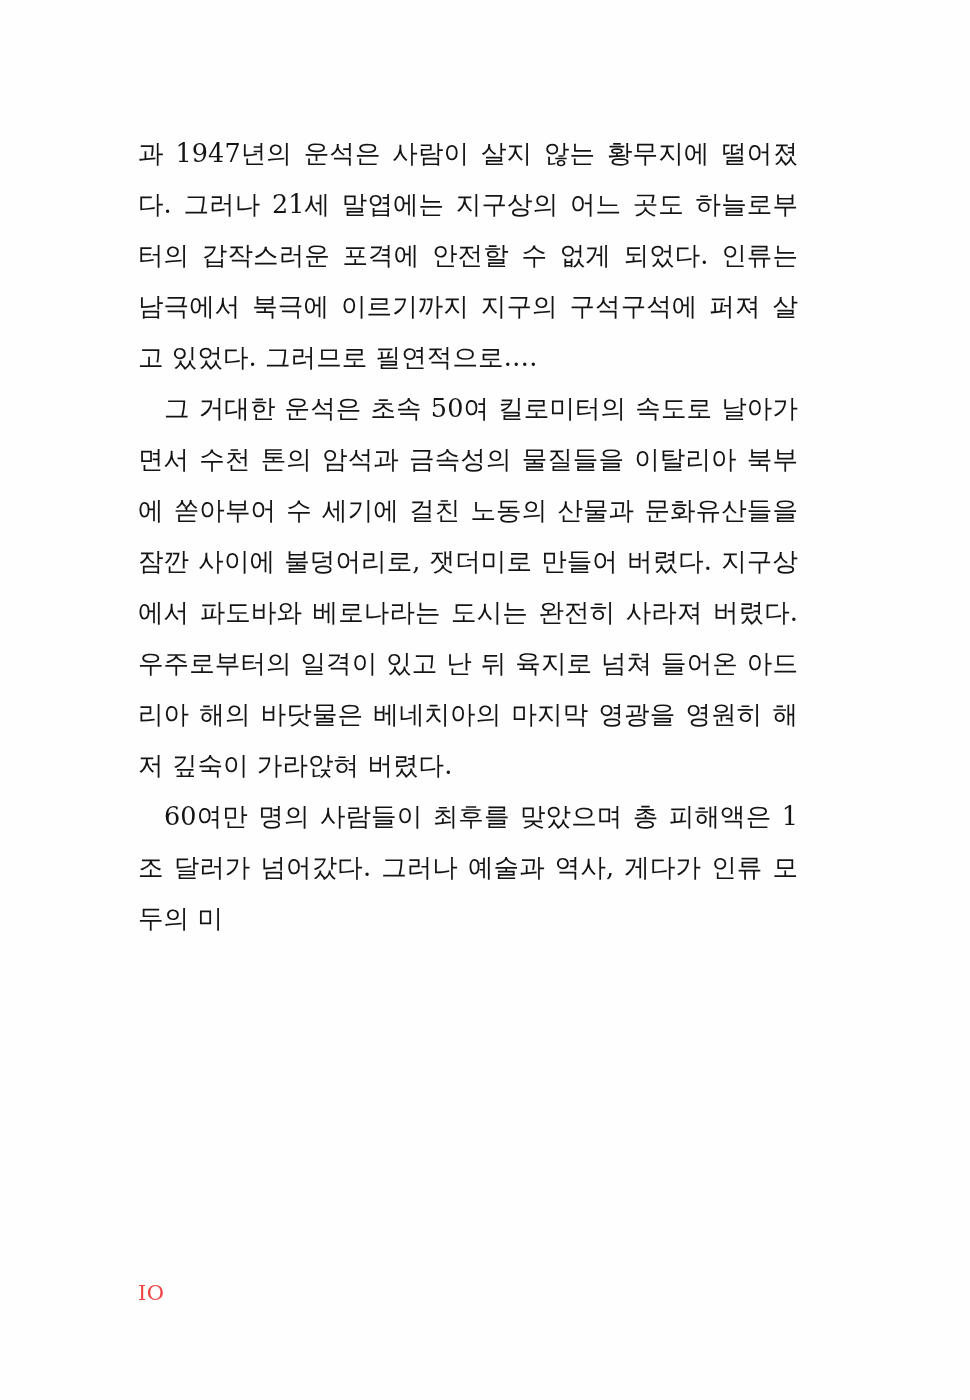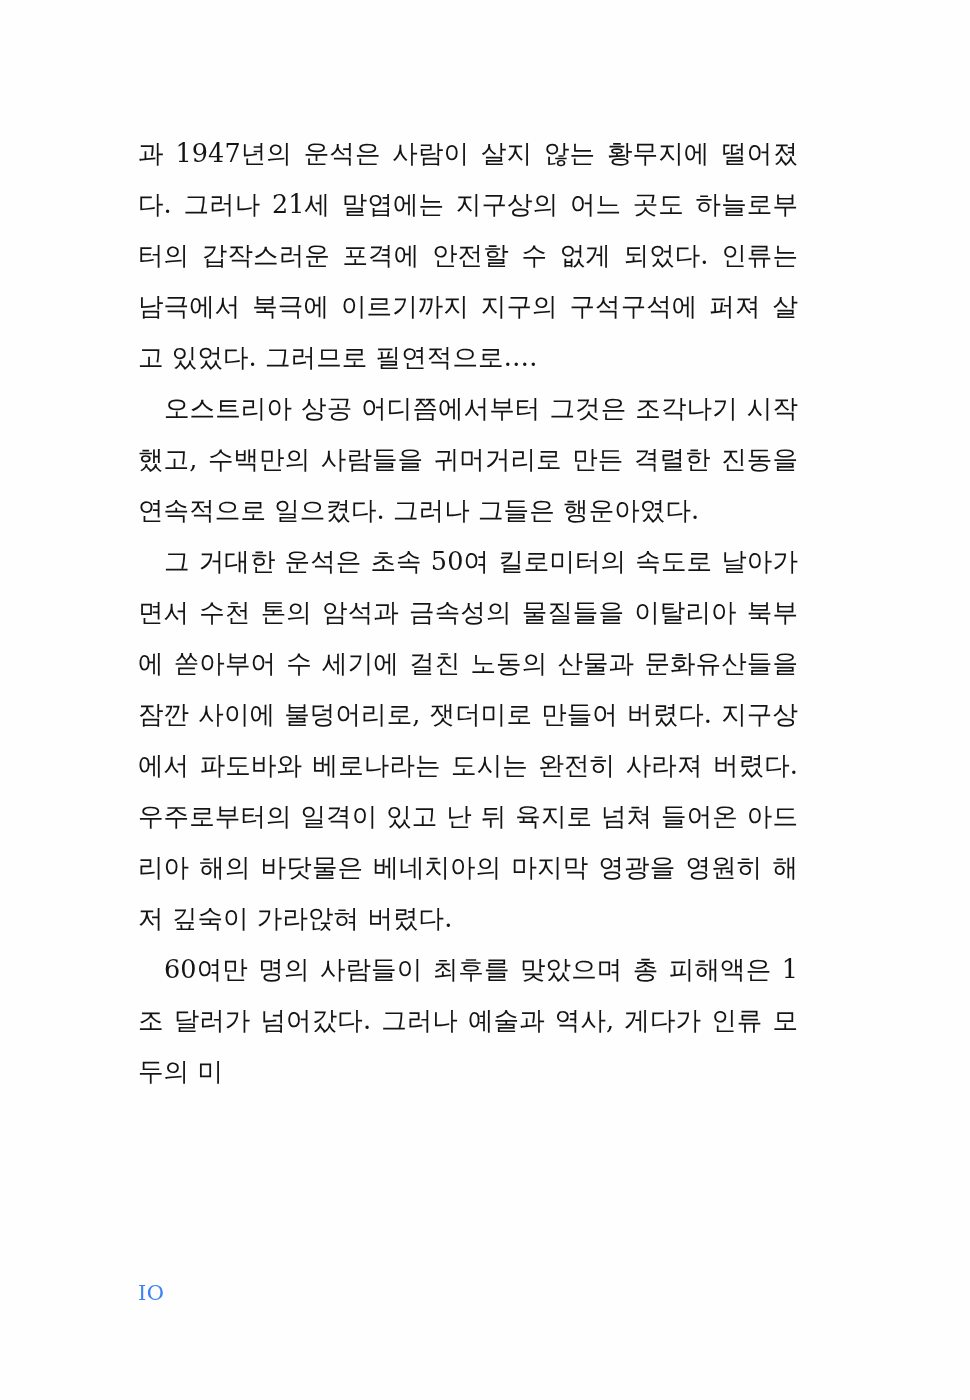--- a/index.html
+++ b/index.html
@@ -41,32 +41,31 @@
   }
   .para.indent {
     text-indent: 26px;
   }
   .folio {
     position: absolute;
     left: 138px;
     top: 1281px;
     font-size: 21px;
     line-height: 24px;
-    color: #3b82f6;
+    color: #ef4444;
     font-variant: small-caps;
     letter-spacing: 0.5px;
   }
 </style>
 </head>
 <body>
 
 <div class="page">
 
   <div class="text-column">
     <p class="para">과 1947년의 운석은 사람이 살지 않는 황무지에 떨어졌다. 그러나 21세 말엽에는 지구상의 어느 곳도 하늘로부터의 갑작스러운 포격에 안전할 수 없게 되었다. 인류는 남극에서 북극에 이르기까지 지구의 구석구석에 퍼져 살고 있었다. 그러므로 필연적으로….</p>
-    <p class="para indent">오스트리아 상공 어디쯤에서부터 그것은 조각나기 시작했고, 수백만의 사람들을 귀머거리로 만든 격렬한 진동을 연속적으로 일으켰다. 그러나 그들은 행운아였다.</p>
     <p class="para indent">그 거대한 운석은 초속 50여 킬로미터의 속도로 날아가면서 수천 톤의 암석과 금속성의 물질들을 이탈리아 북부에 쏟아부어 수 세기에 걸친 노동의 산물과 문화유산들을 잠깐 사이에 불덩어리로, 잿더미로 만들어 버렸다. 지구상에서 파도바와 베로나라는 도시는 완전히 사라져 버렸다. 우주로부터의 일격이 있고 난 뒤 육지로 넘쳐 들어온 아드리아 해의 바닷물은 베네치아의 마지막 영광을 영원히 해저 깊숙이 가라앉혀 버렸다.</p>
     <p class="para indent">60여만 명의 사람들이 최후를 맞았으며 총 피해액은 1조 달러가 넘어갔다. 그러나 예술과 역사, 게다가 인류 모두의 미</p>
   </div>
 
   <div class="folio">IO</div>
 
 </div>
 
 </body></html>

